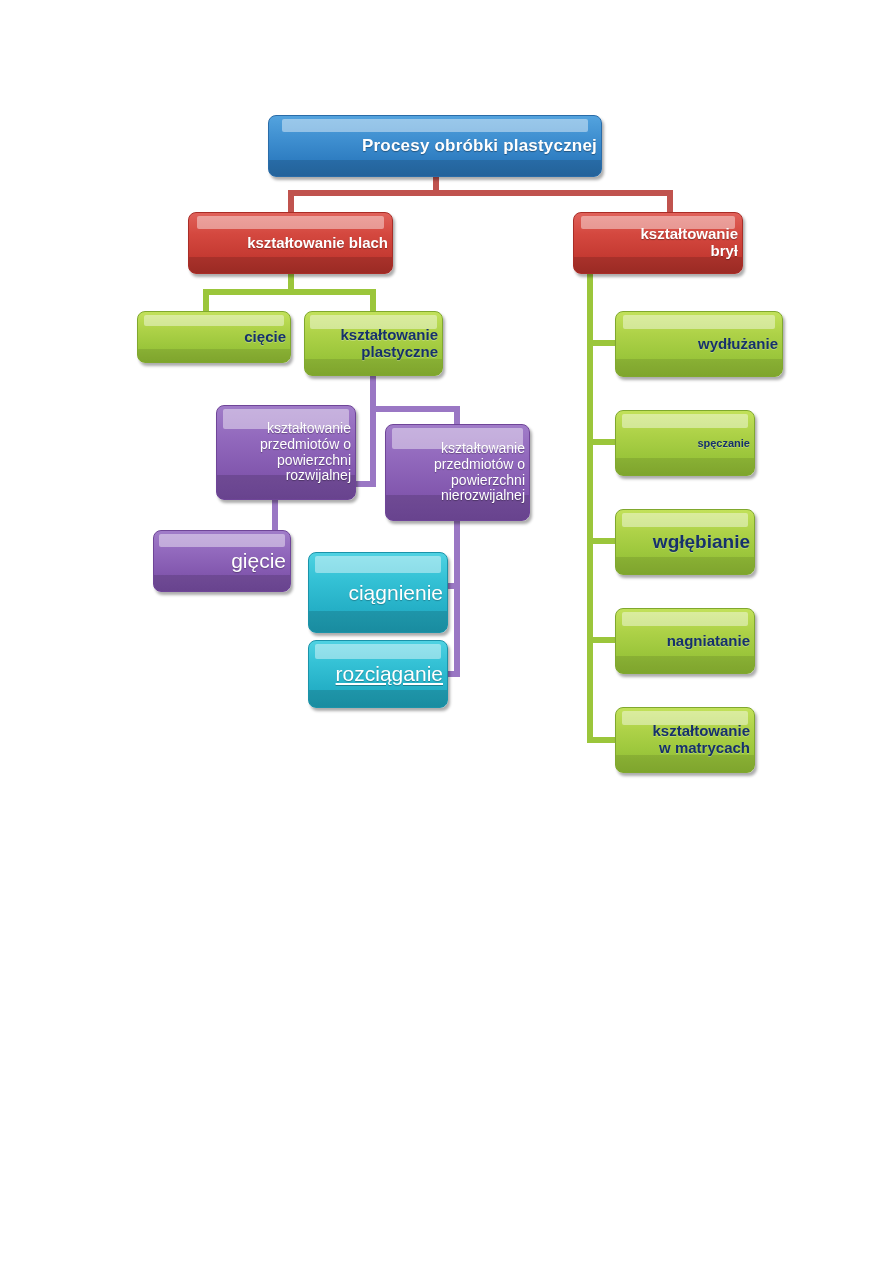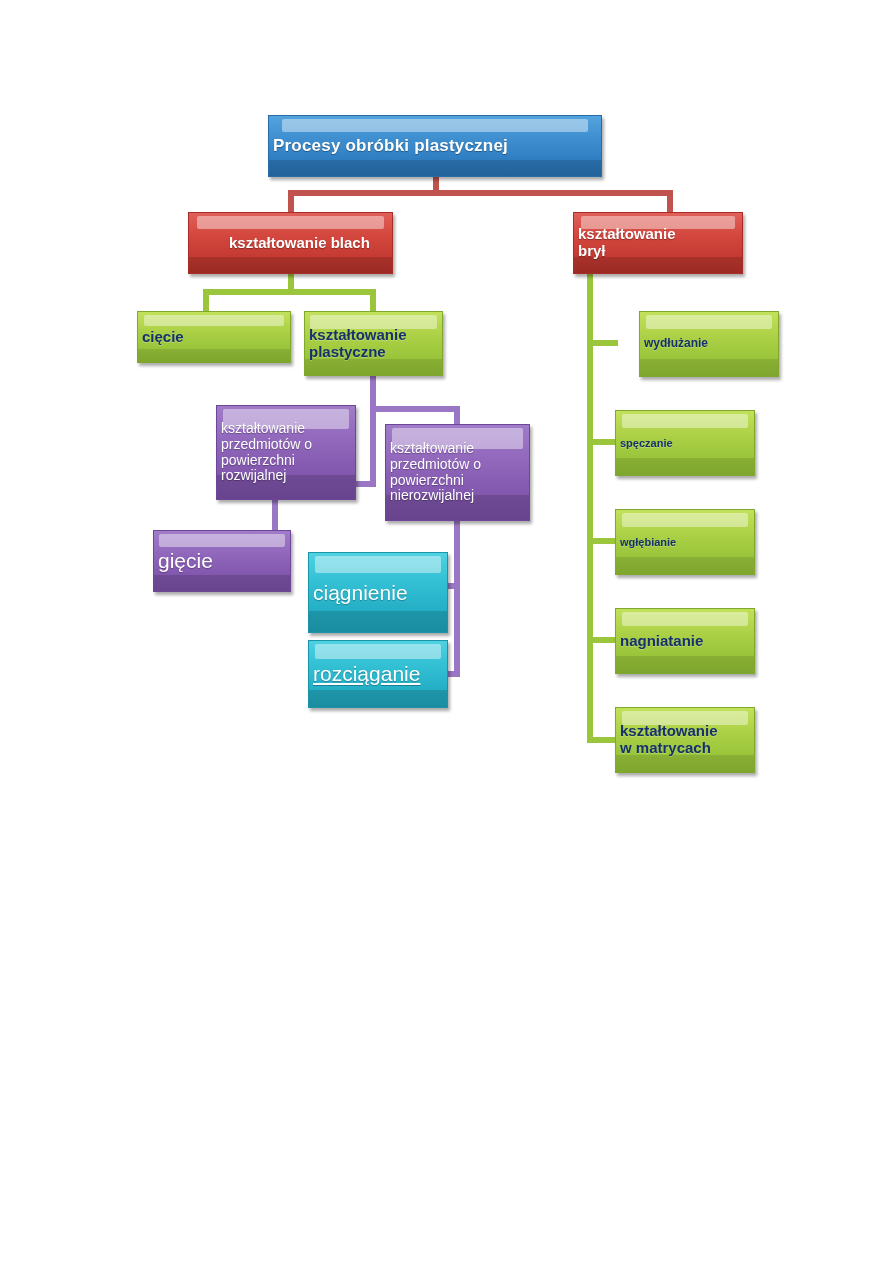--- a/index.html
+++ b/index.html
@@ -26,22 +26,22 @@
   }
 
   
   .node {
     position: absolute;
     z-index: 3;
     box-sizing: border-box;
     display: flex;
     align-items: center;
     justify-content: center;
-    text-align: left;
-    border-radius: 0;
+    text-align: right;
+    border-radius: 8px;
     line-height: 1.12;
     overflow: hidden;
   }
   .node .label {
     position: relative;
     z-index: 2;
     display: block;
     width: 100%;
     padding: 0 4px;
     box-sizing: border-box;
@@ -191,29 +191,29 @@
   </div>
 
   <div class="node n-cyan" style="left:308px; top:552px; width:140px; height:81px; font-size:21px;">
     <span class="label">ciągnienie</span>
   </div>
 
   <div class="node n-cyan" style="left:308px; top:640px; width:140px; height:68px; font-size:21px;text-decoration:underline;">
     <span class="label">rozciąganie</span>
   </div>
 
-  <div class="node n-green" style="left:639px; top:311px; width:140px; height:66px; font-size:12px;">
+  <div class="node n-green" style="left:615px; top:311px; width:168px; height:66px; font-size:15px;">
     <span class="label">wydłużanie</span>
   </div>
 
   <div class="node n-green" style="left:615px; top:410px; width:140px; height:66px; font-size:11px;">
     <span class="label">spęczanie</span>
   </div>
 
-  <div class="node n-green" style="left:615px; top:509px; width:140px; height:66px; font-size:11px;">
+  <div class="node n-green" style="left:615px; top:509px; width:140px; height:66px; font-size:19px;">
     <span class="label">wgłębianie</span>
   </div>
 
   <div class="node n-green" style="left:615px; top:608px; width:140px; height:66px; font-size:15px;">
     <span class="label">nagniatanie</span>
   </div>
 
   <div class="node n-green" style="left:615px; top:707px; width:140px; height:66px; font-size:15px; white-space:pre-line;">
     <span class="label">kształtowanie
 w matrycach</span>

